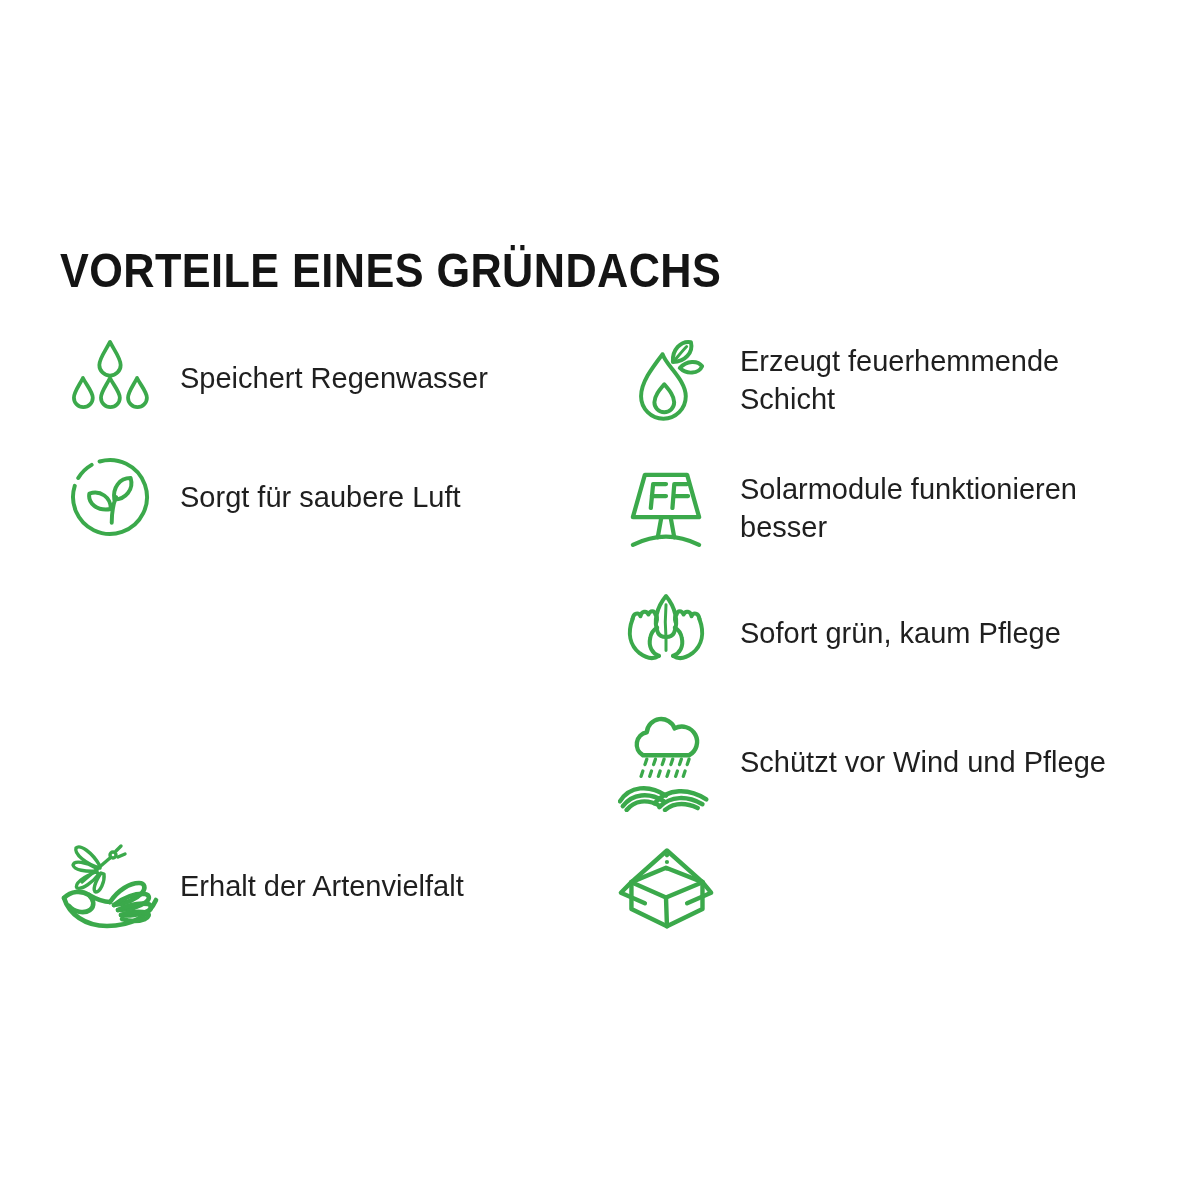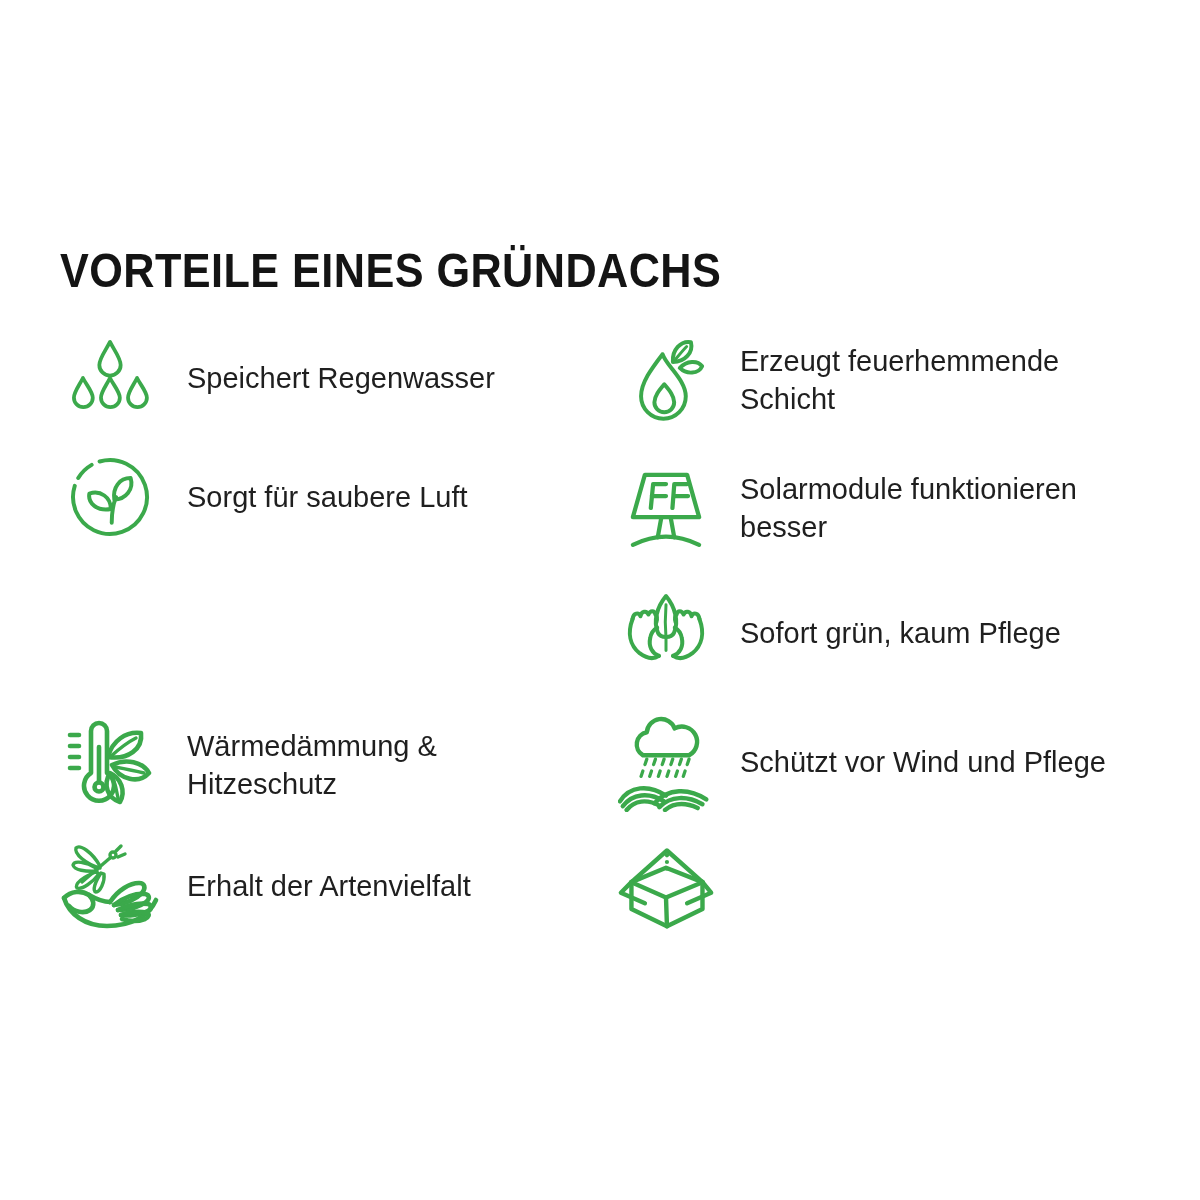--- a/index.html
+++ b/index.html
@@ -16,21 +16,21 @@
     font-size:48px;line-height:50px;font-weight:700;
     color:#141414;letter-spacing:.5px;
     transform:scaleX(.9);transform-origin:left center;
     white-space:nowrap;margin:0;
   }
   .item{
     position:absolute;
     display:flex;align-items:center;
     transform:translateY(-50%);
   }
-  .item.col-left{left:58px;width:545px;gap:7px;}
+  .item.col-left{left:58px;width:545px;}
   .item.col-right{left:614px;width:560px;}
   .icon{
     width:104px;min-width:104px;height:112px;
     display:flex;align-items:center;justify-content:center;
     color:#3BA94B;
   }
   .icon svg{display:block;}
   .label{
     margin-left:18px;
     font-size:29px;line-height:38px;
@@ -72,40 +72,20 @@
           <path d="M52 80 C52 70 53 60 57 50"></path>
           <path d="M51 64 C35 67 24 57 26 46 C39 42 51 50 51 64 Z"></path>
           <path d="M55 53 C53 39 61 28 74 28 C78 41 68 53 55 53 Z"></path>
         </g>
       </svg>
     </span>
     <span class="label">Sorgt für saubere Luft</span>
   </div>
 
 
-  <div class="item col-left" style="top:765px">
-    <span class="icon">
-      <svg width="100" height="104" viewBox="0 0 100 100">
-        <g class="s">
-          <path d="M10 20 h9 M10 31 h9 M10 42 h9 M10 53 h9"></path>
-          <path d="M31 58 V16 a8 8 0 0 1 16 0 V58 a15 15 0 1 1 -16 0 Z"></path>
-          <path d="M39 32 V66"></path>
-          <circle cx="39" cy="72" r="4.5"></circle>
-          <path d="M48 42 C52 26 66 16 81 18 C83 34 68 45 48 42 Z"></path>
-          <path d="M52 50 C66 43 83 47 89 58 C79 69 60 65 52 50 Z"></path>
-          <path d="M50 58 C61 63 66 76 60 87 C47 83 43 69 50 58 Z"></path>
-          <path class="thin" d="M50 42 C60 33 68 27 76 23"></path>
-          <path class="thin" d="M55 52 C66 54 76 56 84 58"></path>
-          <path class="thin" d="M52 60 C55 68 57 76 58 83"></path>
-        </g>
-      </svg>
-    </span>
-    <span class="label">Wärmedämmung &amp;
-Hitzeschutz</span>
-  </div>
 
   <div class="item col-left" style="top:886px">
     <span class="icon">
       <svg width="112" height="100" viewBox="0 0 100 100">
         <g class="s">
           <path d="M4 62 C9 78 25 90 47 90 C71 90 89 80 96 64"></path>
           <path d="M4 62 C11 55 21 54 29 59 C36 63 43 66 50 66"></path>
           <path d="M50 66 C58 54 70 47 79 47 C85 47 86 52 82 57 C74 65 62 68 54 69"></path>
           <path d="M54 69 C64 61 76 57 85 58 C90 59 90 63 86 66 C78 72 66 74 58 74"></path>
           <path d="M58 74 C68 69 80 67 88 68 C92 69 92 73 88 75 C80 79 68 80 61 79"></path>

